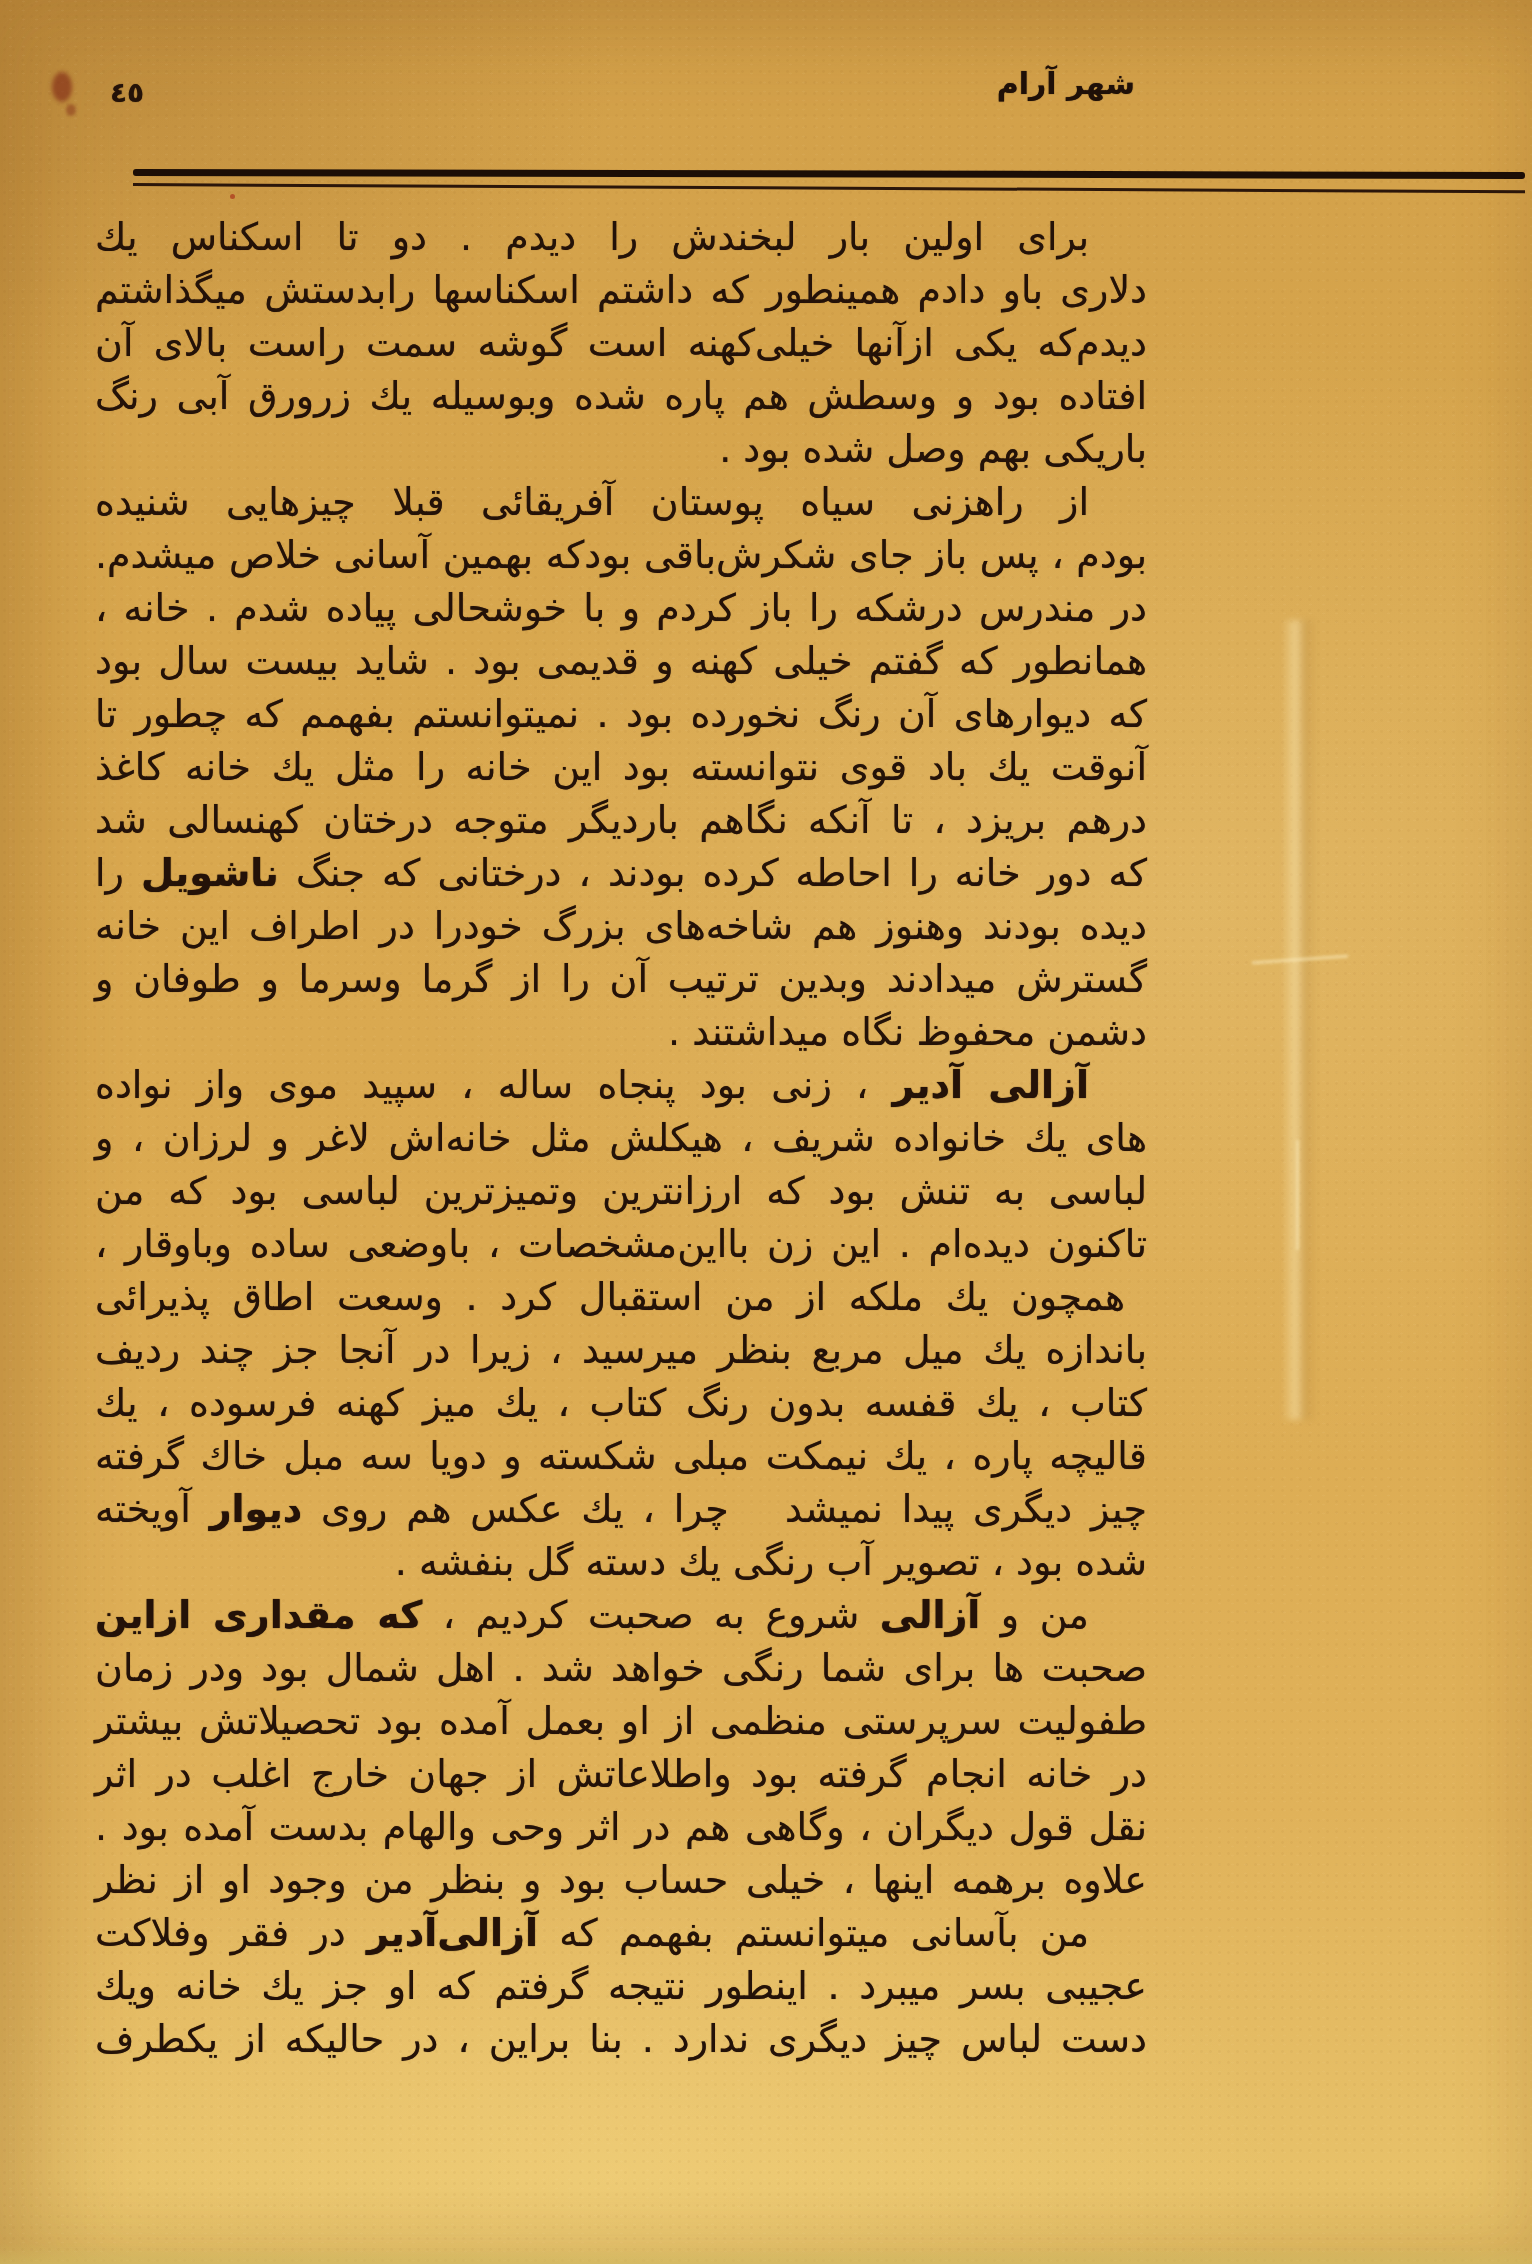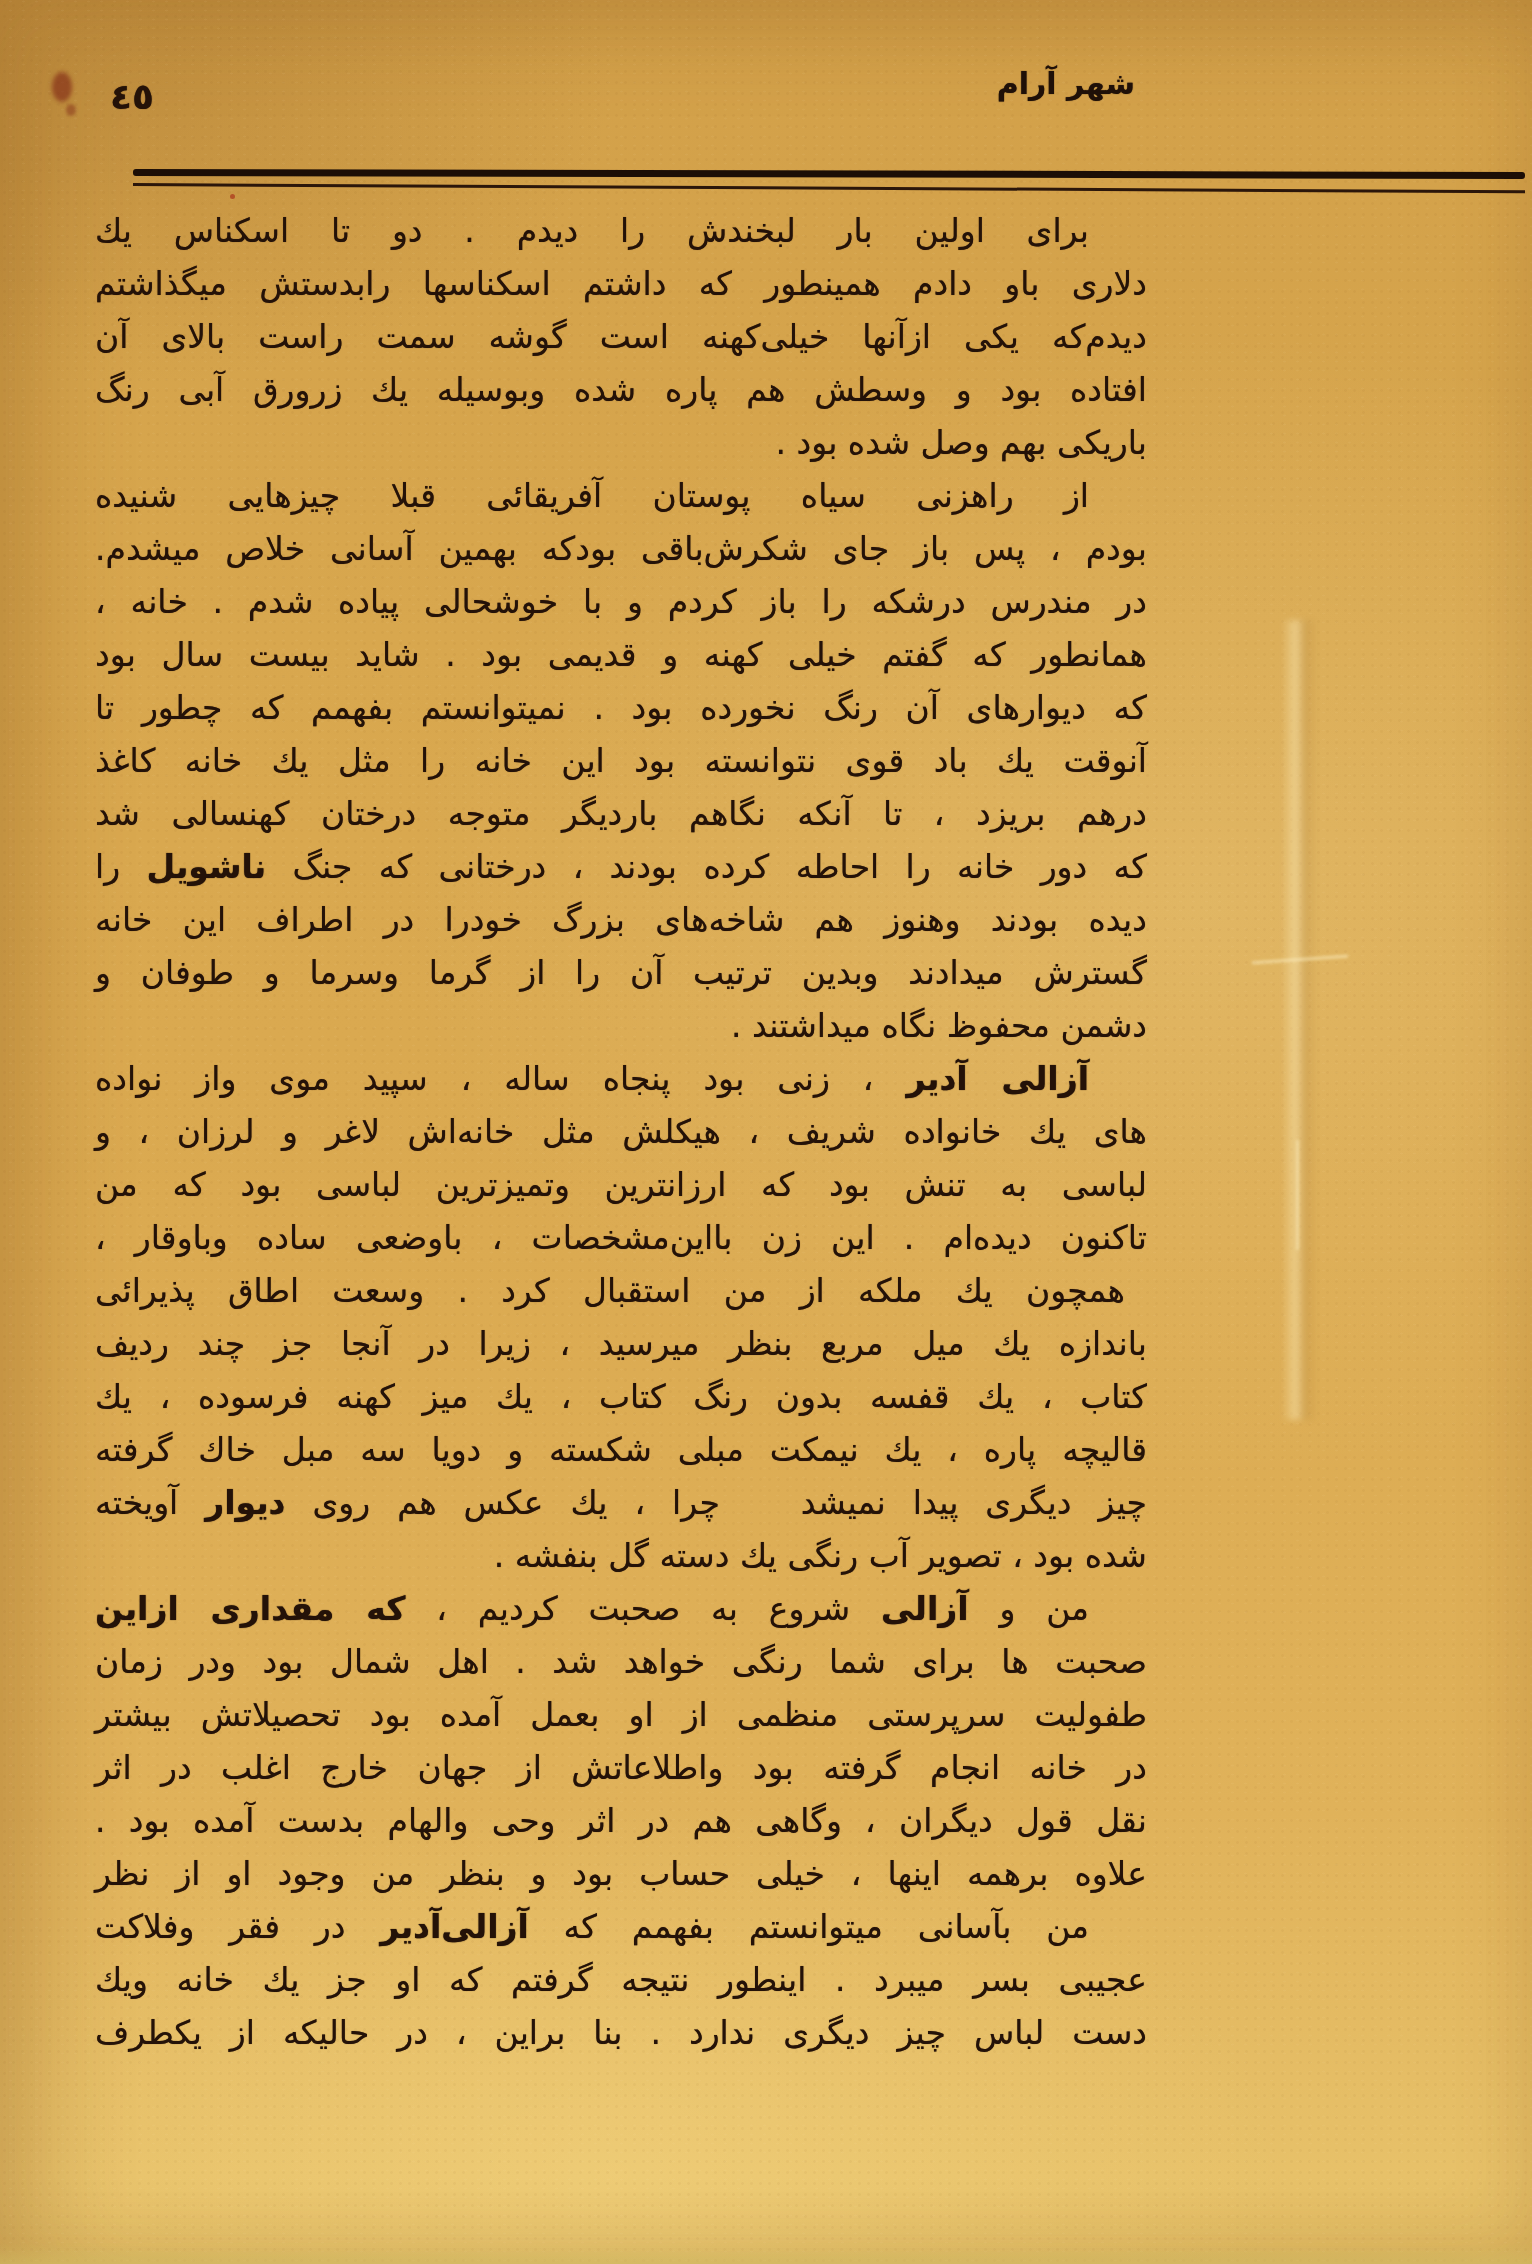--- a/index.html
+++ b/index.html
@@ -52,30 +52,30 @@
   .bottom-edge{
     position:absolute;left:0;bottom:0;width:100%;height:20px;
     background:linear-gradient(to bottom, rgba(233,206,115,0.0), rgba(210,190,100,0.55));
   }
   .header-title{
     position:absolute;left:83px;top:66px;width:1052px;text-align:right;
     font-size:30px;font-weight:bold;color:#1f1008;letter-spacing:1px;
     text-shadow:0 0 1px rgba(35,18,8,.8);
   }
   .header-pagenum{
-    position:absolute;left:110px;top:76px;font-size:36px;font-weight:bold;color:#241208;
+    position:absolute;left:110px;top:76px;font-size:28px;font-weight:bold;color:#241208;
     text-shadow:0 0 1px rgba(35,18,8,.8);
   }
   .rule{position:absolute;background:#1c0e06;transform-origin:left center;}
   .rule-thick{left:133px;top:169px;width:1392px;height:7px;transform:rotate(0.12deg);border-radius:3px;}
   .rule-thin{left:133px;top:183px;width:1392px;height:3px;transform:rotate(0.3deg);background:#2b160a;}
   .page-text{
-    position:absolute;left:95px;top:204px;width:1052px;
+    position:absolute;left:95px;top:211px;width:1052px;
     direction:rtl;unicode-bidi:embed;
-    font-size:33px;line-height:53px;color:#241208;
+    font-size:38px;line-height:53px;color:#241208;
     text-shadow:0 0 0.7px rgba(40,20,8,0.75);
   }
   .line{height:53px;text-align:justify;text-align-last:justify;white-space:normal;}
   .line.endline{text-align:center;text-align-last:right;}
   .line.indent{padding-right:58px;}
   .line.indent-small{padding-right:22px;}
   .b{font-weight:bold;text-shadow:0 0 1.1px rgba(30,14,5,.9);}
 </style>
 </head>
 <body>

